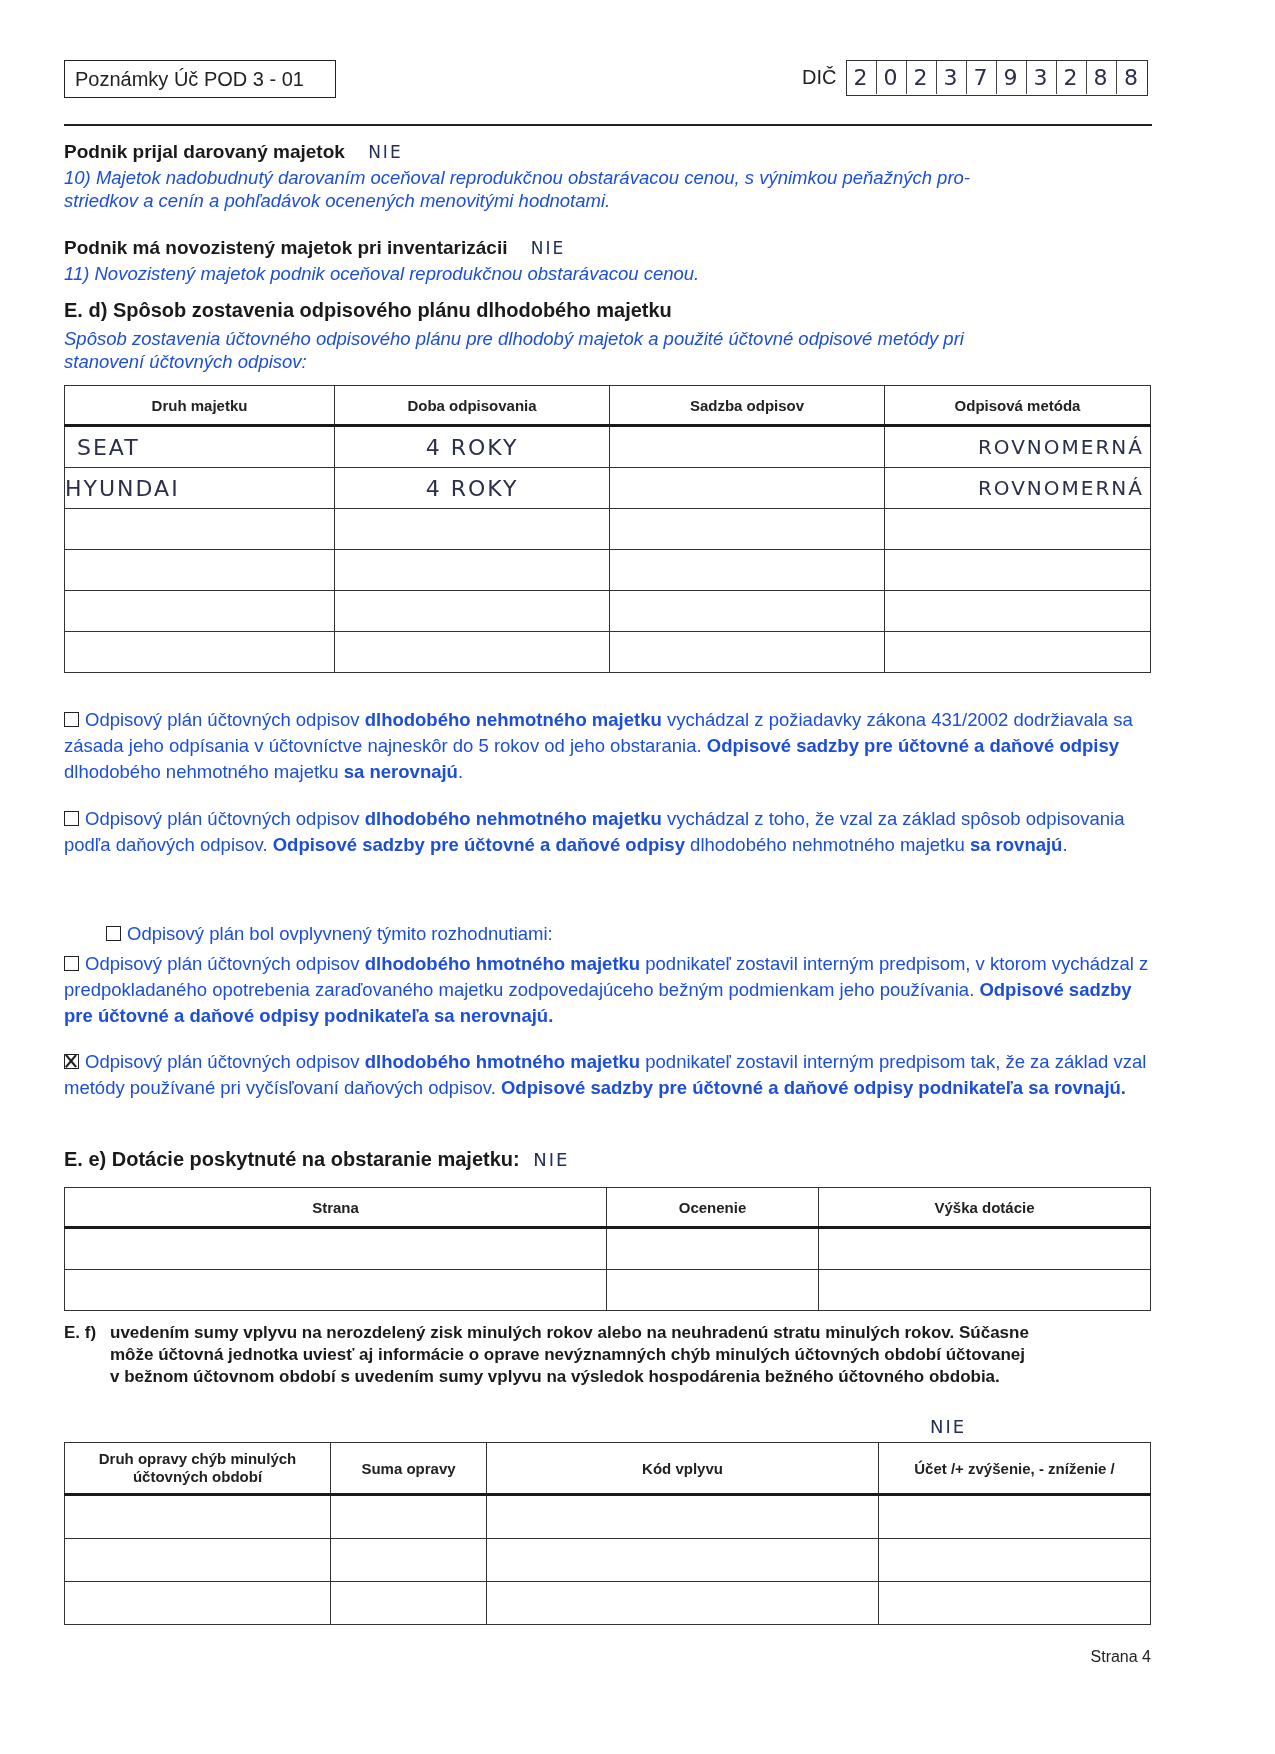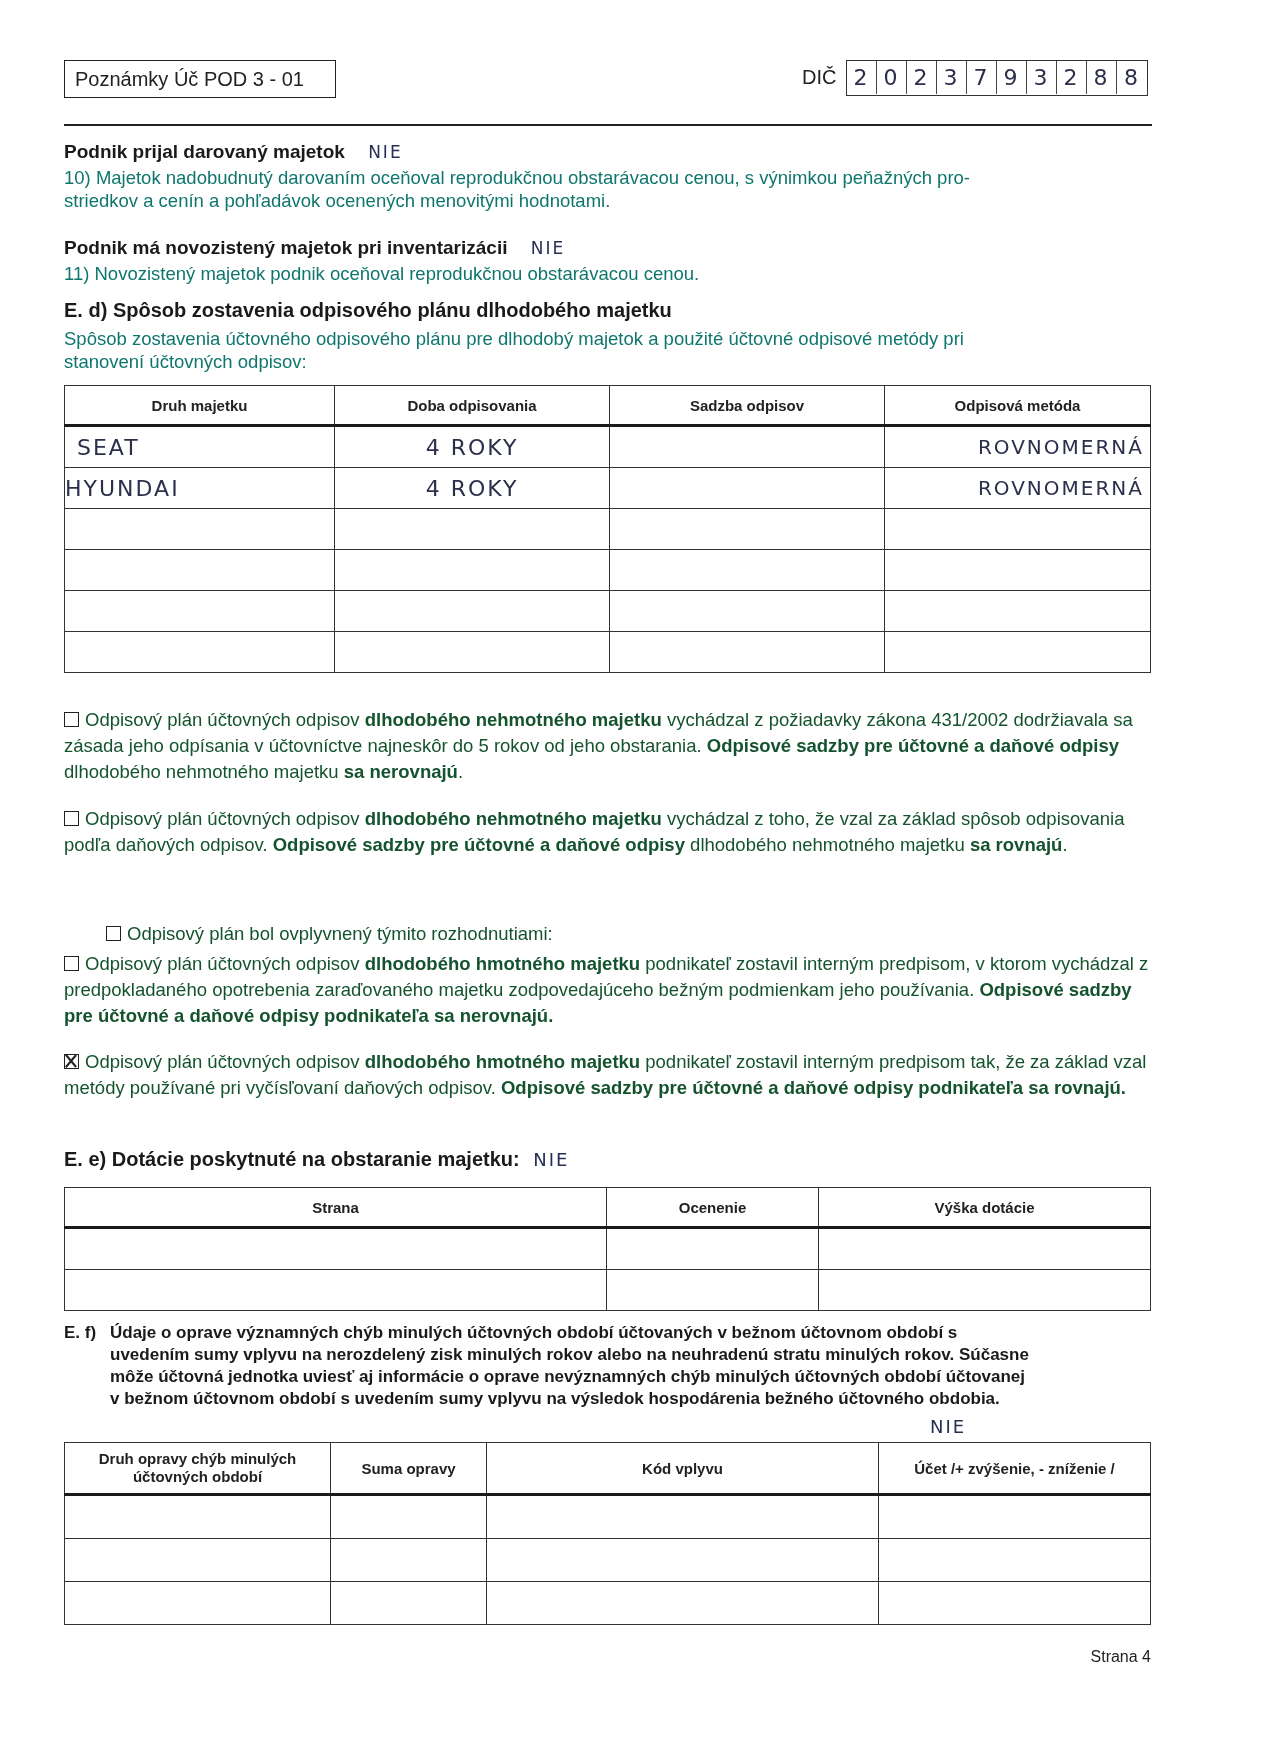--- a/index.html
+++ b/index.html
@@ -21,41 +21,41 @@
   .dic-boxes { left: 846px; top: 60px; height: 36px; display: flex; border: 1.5px solid #333; box-sizing: border-box; }
   .dic-cell {
     width: 30px; height: 33px; border-right: 1px solid #444; box-sizing: border-box;
     display: flex; align-items: center; justify-content: center;
     font-size: 22px;
   }
   .dic-cell:last-child { border-right: none; }
   .top-rule { left: 64px; top: 124px; width: 1088px; height: 2px; background: #222; }
 
   .b { font-weight: bold; }
-  .txt { font-size: 18.5px; line-height: 23px; color: #0f766e; }
+  .txt { font-size: 18.5px; line-height: 23px; color: #1d4ed8; font-style: italic; }
   .head { font-size: 19px; font-weight: bold; color: #1a1a1a; }
 
   
   table.grid { border-collapse: collapse; position: absolute; table-layout: fixed; }
   table.grid td, table.grid th { border: 1.3px solid #333; padding: 0; }
   table.grid th { font-size: 15px; font-weight: bold; color: #222; height: 38px; }
   table.grid tr.hdr th { border-bottom: 3px solid #1a1a1a; }
   table.grid td { height: 40px; font-size: 22px; }
 
   .cb {
     display: inline-block; width: 15px; height: 15px; border: 1.5px solid #222;
     vertical-align: -1px; margin-right: 6px; position: relative; box-sizing: border-box;
   }
   .cb.checked::before, .cb.checked::after {
     content: ""; position: absolute; left: 5px; top: -2px; width: 1.6px; height: 16px; background: #222;
   }
   .cb.checked::before { transform: rotate(40deg); }
   .cb.checked::after { transform: rotate(-40deg); }
 
-  .para { position: absolute; left: 64px; width: 1086px; font-size: 18.5px; line-height: 26px; color: #14532d; }
+  .para { position: absolute; left: 64px; width: 1086px; font-size: 18.5px; line-height: 26px; color: #1d4ed8; }
   .page-num { right: 124px; top: 1648px; font-size: 16px; color: #222; }
 </style>
 </head>
 <body>
 
 <div class="abs form-id-box">
   <span>Poznámky Úč POD 3 - 01</span>
 </div>
 <div class="abs dic-label">DIČ</div>
 <div class="abs dic-boxes">
@@ -173,21 +173,20 @@
   <tr>
     <td style="height:36px;"></td>
     <td></td>
     <td></td>
   </tr>
 </tbody>
   </table>
 
 <div class="abs b" style="left:64px; top:1322px; font-size:17px; line-height:22px;">E. f)</div>
 <div class="abs b" style="left:110px; top:1322px; width:1040px; font-size:17px; line-height:22px;">
-  <div>Údaje o oprave významných chýb minulých účtovných období účtovaných v bežnom účtovnom období s</div>
   <div>uvedením sumy  vplyvu na nerozdelený zisk minulých rokov alebo na neuhradenú stratu minulých rokov. Súčasne</div>
   <div>môže účtovná jednotka uviesť aj informácie o oprave nevýznamných chýb minulých účtovných období účtovanej</div>
   <div>v bežnom účtovnom období s uvedením sumy vplyvu na výsledok hospodárenia bežného účtovného obdobia.</div>
 </div>
 <div class="abs hw hw-blue" style="left:930px; top:1416px; font-size:18px;">NIE</div>
 
 <table class="grid" style="left:64px; top:1442px; width:1086px;">
   <colgroup>
       <col style="width:266px">
       <col style="width:156px">

